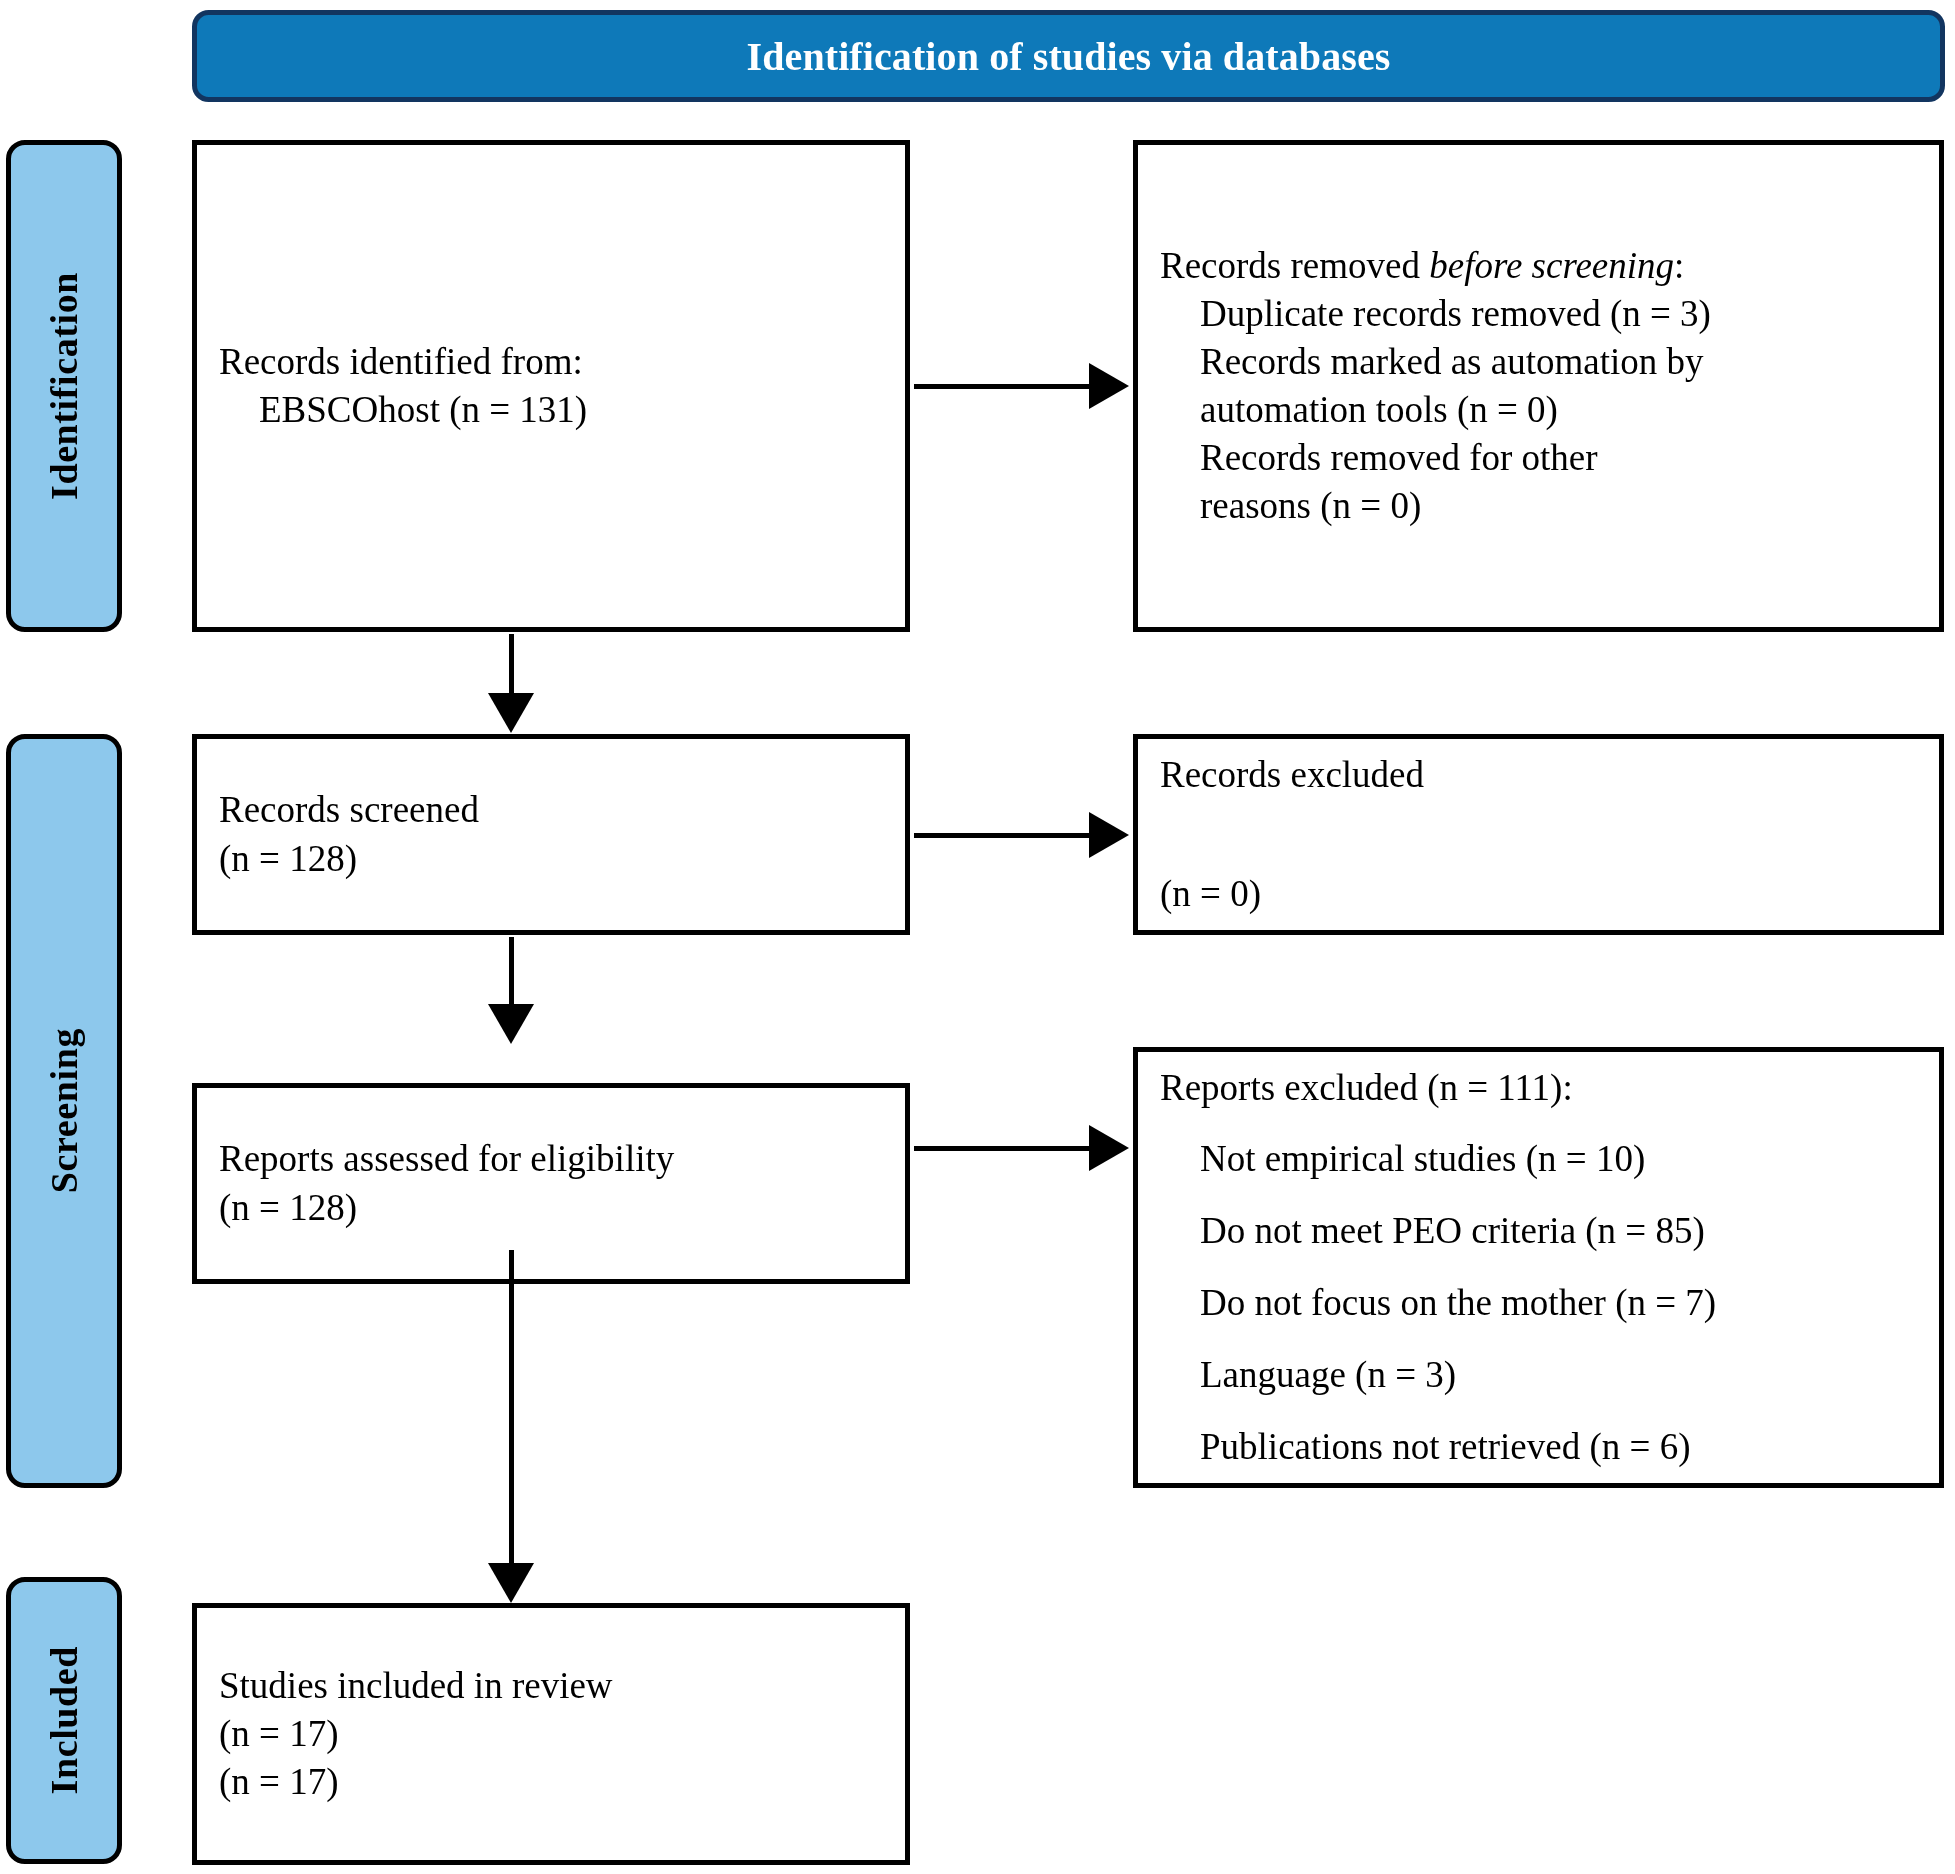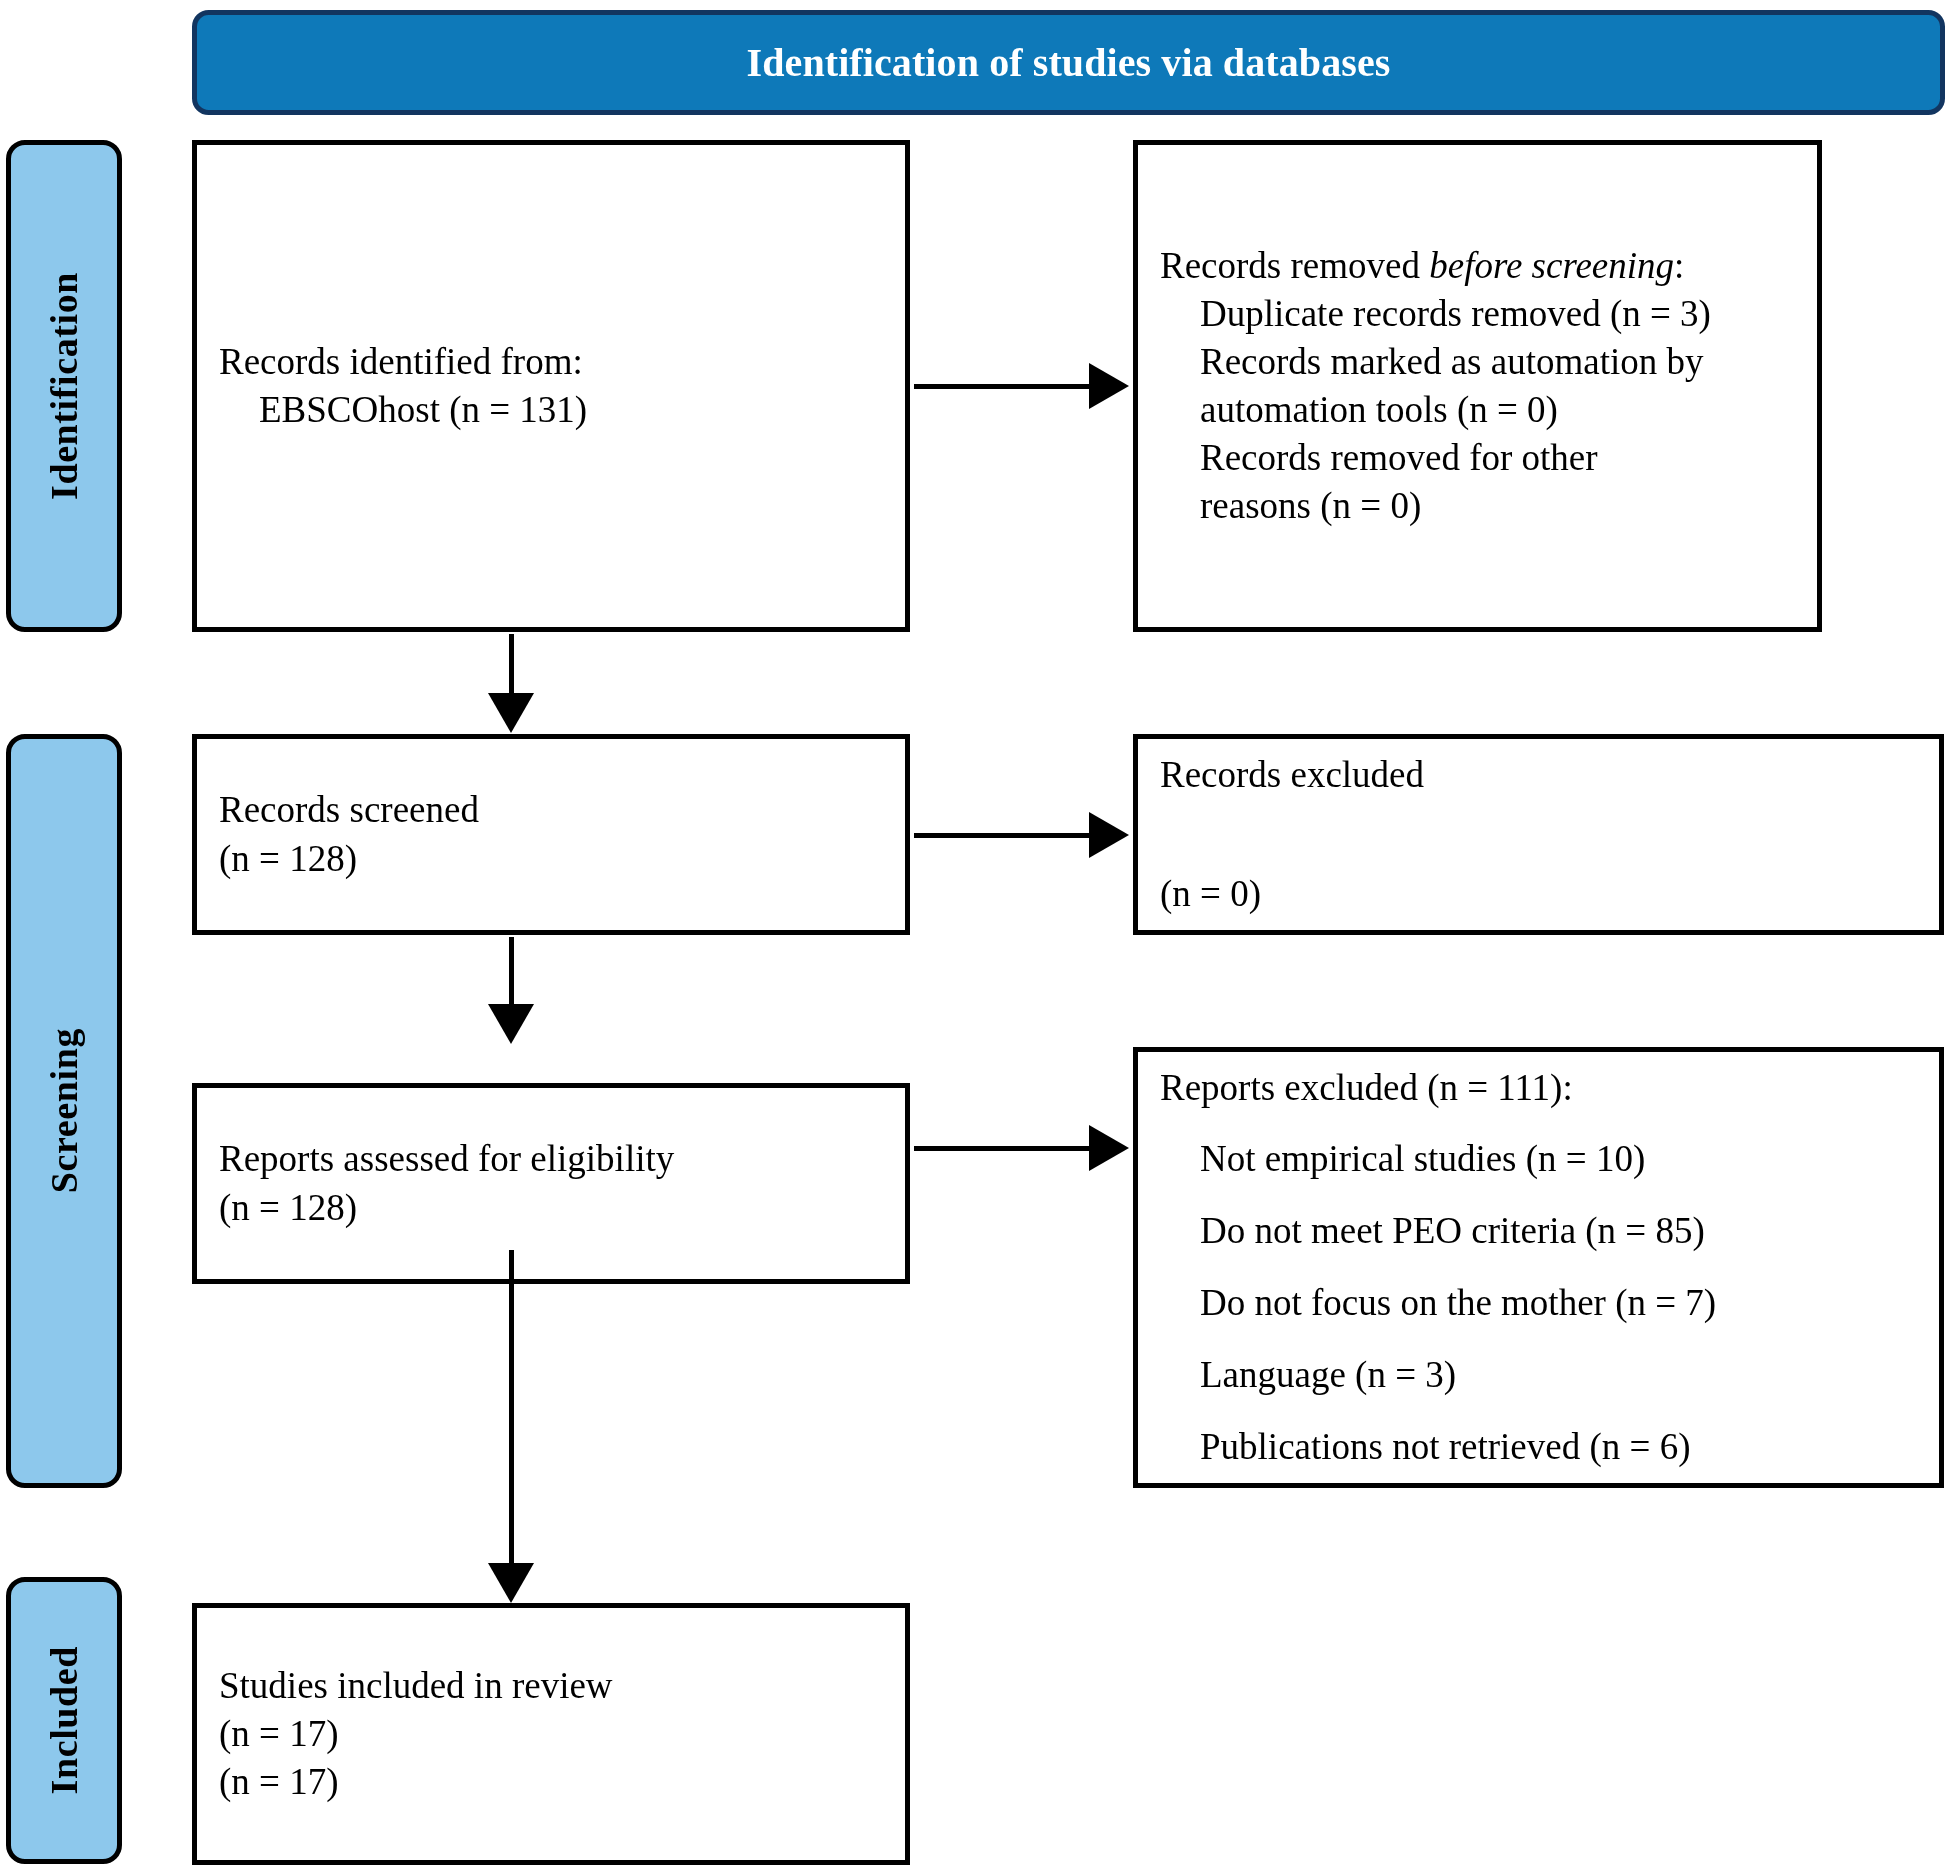--- a/index.html
+++ b/index.html
@@ -16,21 +16,21 @@
     font-family: "Liberation Serif", "DejaVu Serif", serif;
     overflow: hidden;
   }
 
   
   .header-bar {
     position: absolute;
     left: 192px;
     top: 10.2px;
     width: 1753px;
-    height: 105px;
+    height: 92px;
     box-sizing: border-box;
     background: #0E79B9;
     border: 5.7px solid #123560;
     border-radius: 16.6px;
     display: flex;
     align-items: center;
     justify-content: center;
   }
   .header-title {
     color: #ffffff;
@@ -134,21 +134,21 @@
 
   <div class="stage-label" style="top:1577px; height:287px;">
     <span class="stage-label-text">Included</span>
   </div>
 
   <div class="box" style="left:192px; top:140px; width:718px; height:492px;">
     <div class="line">Records identified from:</div>
     <div class="line indent">EBSCOhost (n = 131)</div>
   </div>
 
-  <div class="box" style="left:1133px; top:140px; width:689px; height:492px;">
+  <div class="box" style="left:1133px; top:140px; width:811px; height:492px;">
     <div class="line">
       <span>Records removed </span><em>before screening</em><span>:</span>
     </div>
     <div class="line indent">Duplicate records removed (n = 3)</div>
     <div class="line indent">Records marked as automation by</div>
     <div class="line indent">automation tools (n = 0)</div>
     <div class="line indent">Records removed for other</div>
     <div class="line indent">reasons (n = 0)</div>
   </div>
 

